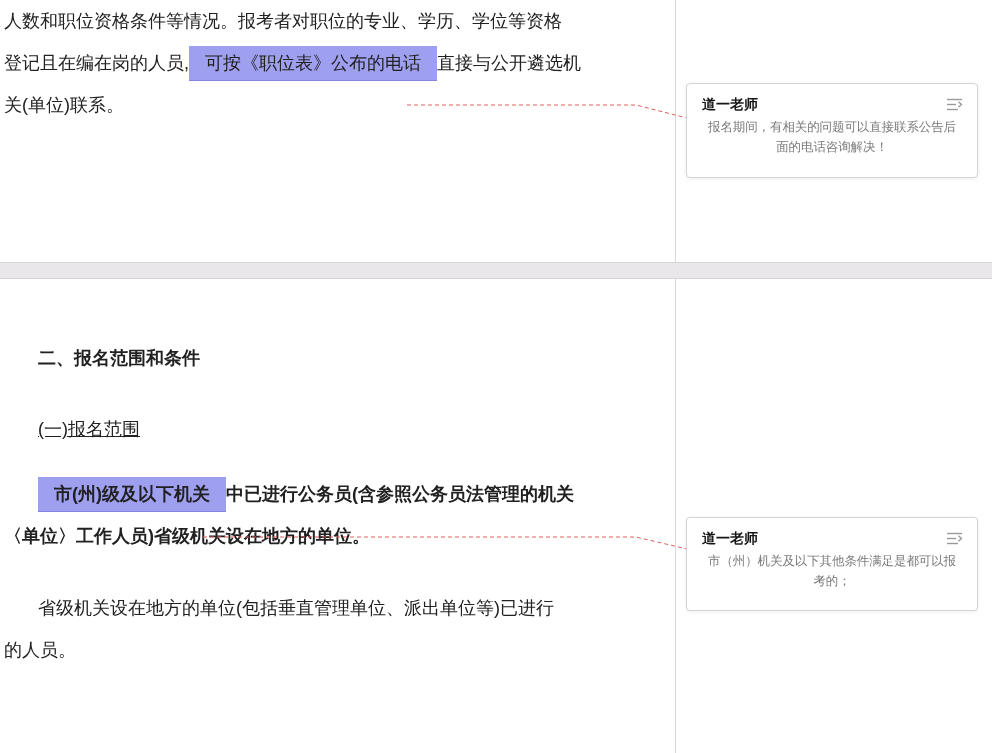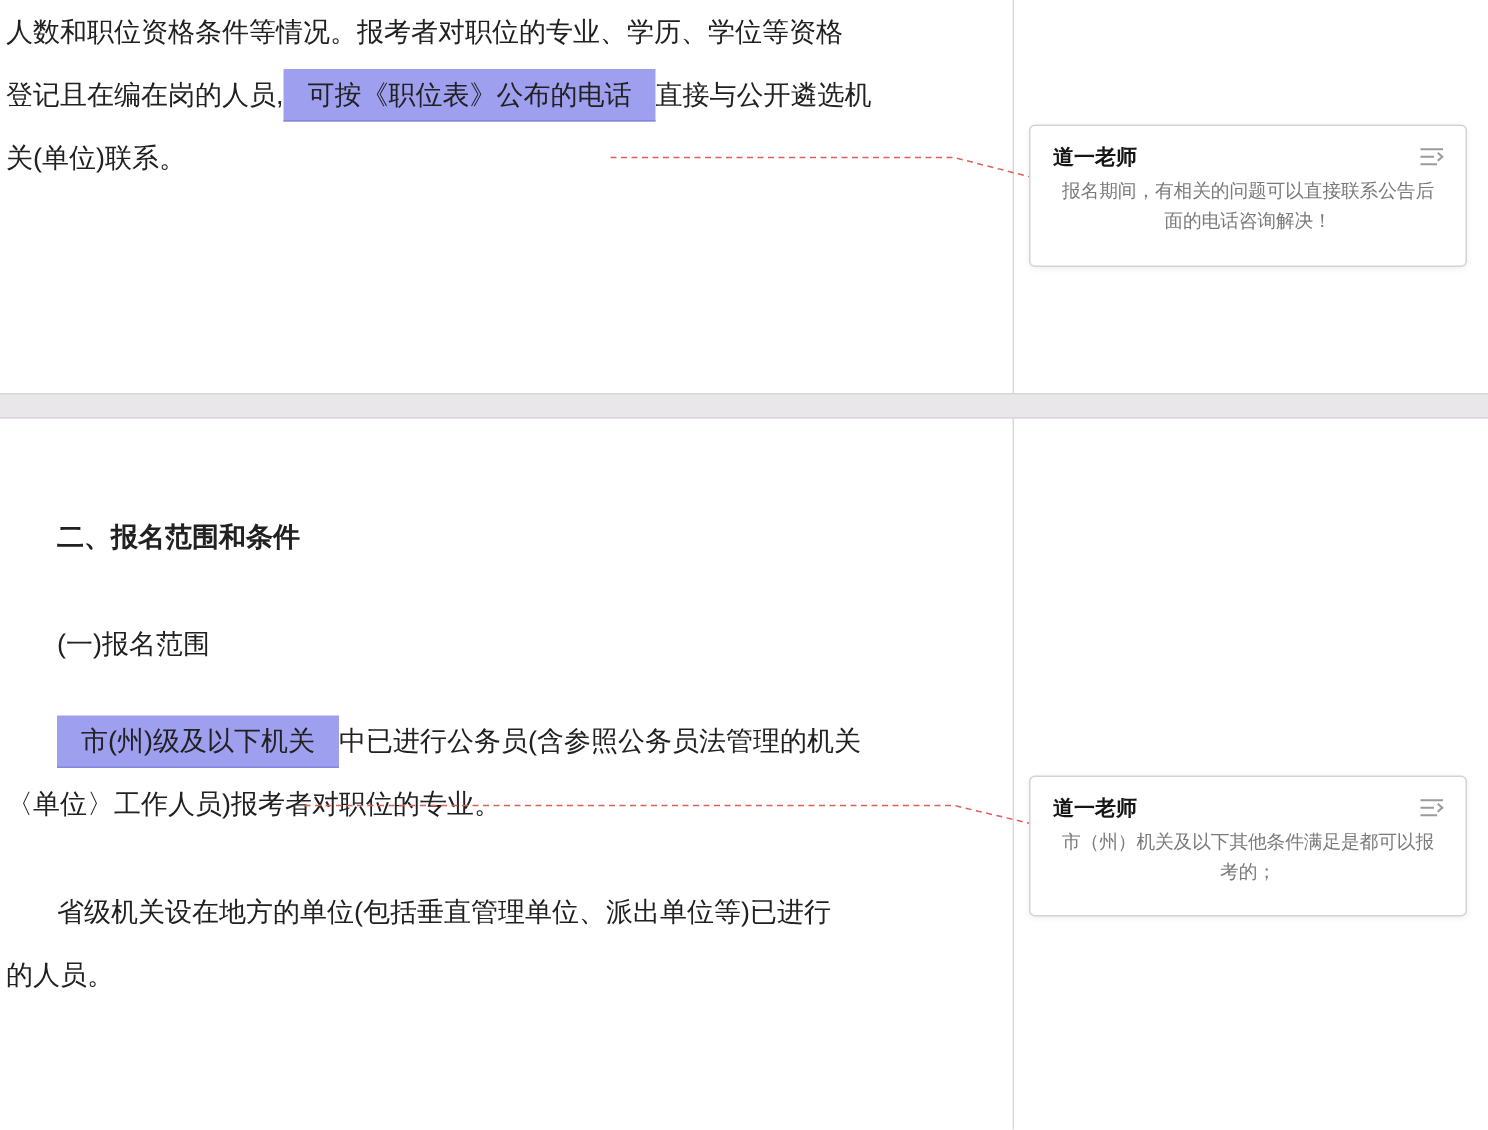--- a/index.html
+++ b/index.html
@@ -20,22 +20,22 @@
     font-family:"Liberation Sans","DejaVu Sans",sans-serif;
   }
   
   .doc{
     position:absolute;left:4px;top:0;width:668px;
     color:var(--doc-text);font-size:18px;
   }
   .ln{height:42px;line-height:42px;white-space:nowrap;letter-spacing:0;}
   .indent{padding-left:34px;}
   .heading{font-weight:700;margin-top:211px;}
-  .subheading{margin-top:29px;}
-  .p2{margin-top:23px;}
+  .subheading{margin-top:29px;text-decoration:underline;}
+  .p2{margin-top:23px;font-weight:bold;}
   .p3{margin-top:30px;}
   .link{color:var(--link);}
   mark.hl{
     background:var(--highlight);color:var(--doc-text);
     padding:7px 16px;border-bottom:1px solid #8585e0;
   }
   
   .page-band{
     position:absolute;left:0;top:262px;width:992px;height:15px;
     background:var(--band);
@@ -102,21 +102,21 @@
 
   <div class="ln subheading indent">
     <span>(一)报名范围</span>
   </div>
 
   <div class="p2">
     <div class="ln indent">
       <mark class="hl">市(州)级及以下机关</mark><span>中已进行公务员(含参照公务员法管理的机关</span>
     </div>
     <div class="ln">
-      <span>〈单位〉工作人员)报考者对职位的专业。</span>
+      <span>〈单位〉工作人员)省级机关设在地方的单位。</span>
     </div>
   </div>
 
   <div class="p3">
     <div class="ln indent">
       <span>省级机关设在地方的单位(包括垂直管理单位、派出单位等)已进行</span>
     </div>
     <div class="ln">
       <span>的人员。</span>
     </div>

